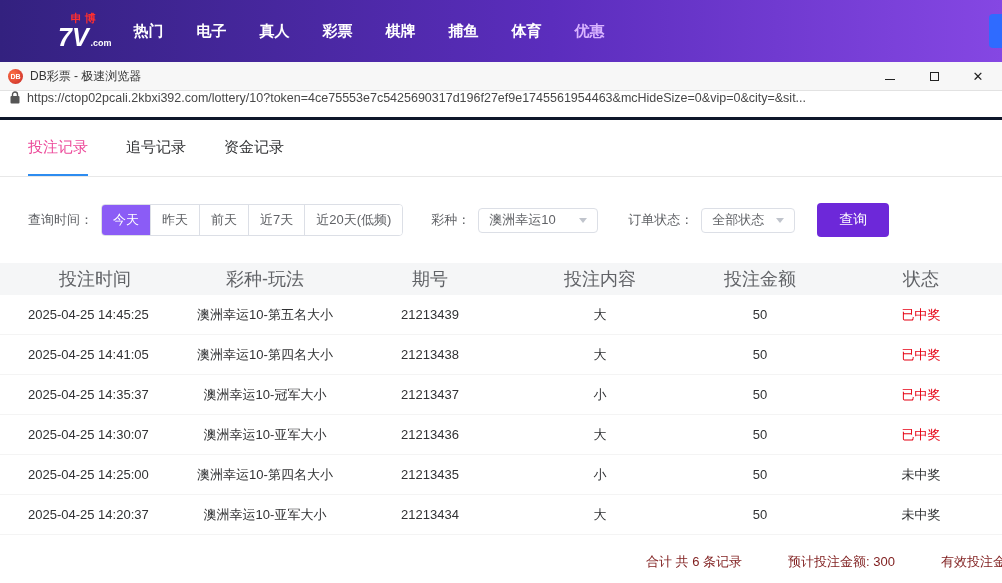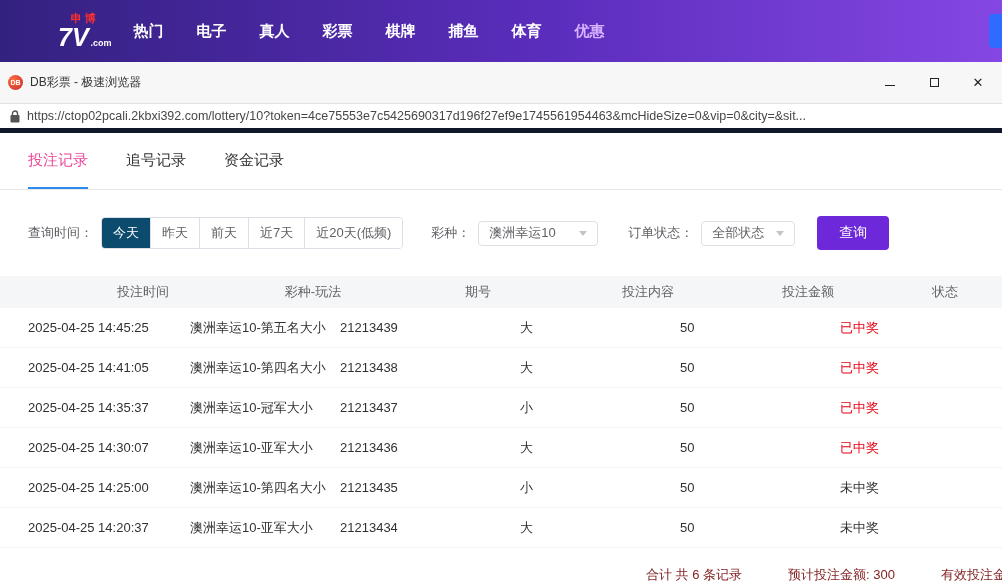--- a/index.html
+++ b/index.html
@@ -13,70 +13,70 @@
   .logo-top { color:#ff2f2f; font-size:11px; font-weight:bold; letter-spacing:3px; line-height:1.1; }
   .logo-main { color:#fff; font-size:25px; font-weight:bold; font-style:italic; line-height:1; display:flex; align-items:flex-end; }
   .logo-suffix { font-size:9px; font-style:normal; margin-left:2px; padding-bottom:2px; }
   .nav-items { display:flex; margin-left:22px; gap:33px; }
   .nav-item { color:#fff; font-size:15px; font-weight:bold; cursor:pointer; white-space:nowrap; }
   .nav-item.highlight { color:#d8b3ff; }
   .side-widget { position:absolute; right:0; top:14px; width:13px; height:34px;
     background:#2f6bff; border-radius:4px 0 0 4px; cursor:pointer; }
 
   
-  .titlebar { height:42px; background:#f7f7f7; border-bottom:1px solid #e2e2e2;
+  .titlebar { height:29px; background:#f7f7f7; border-bottom:1px solid #e2e2e2;
     display:flex; align-items:center; padding:0 8px; }
   .favicon { width:15px; height:15px; border-radius:50%;
     background:radial-gradient(circle at 35% 35%, #ff7043, #c62828);
     display:flex; align-items:center; justify-content:center;
     color:#fff; font-size:7px; font-weight:bold; margin-right:7px; flex:0 0 auto; }
   .wtitle { font-size:12px; color:#333; flex:1; }
   .win-controls { display:flex; align-items:center; gap:28px; padding-right:8px; }
   .win-btn { width:16px; height:16px; display:flex; align-items:center; justify-content:center; cursor:pointer; }
   .ic-min { width:10px; height:1px; background:#222; margin-top:6px; }
   .ic-max { width:9px; height:9px; border:1px solid #222; }
   .ic-close { font-size:13px; color:#222; line-height:1; }
 
   
-  .urlbar { height:29px; background:#fff; border-bottom:5px solid #0f172a;
-    display:flex; align-items:center; padding:0 10px; cursor:text; }
+  .urlbar { height:29px; background:#fff; border-bottom:3px solid #0f172a;
+    display:flex; align-items:flex-start; padding:0 10px; cursor:text; }
   .lock { margin-right:7px; flex:0 0 auto; }
   .url { font-size:12.5px; color:#474747; white-space:nowrap; overflow:hidden; }
 
   
   .tabs { display:flex; gap:38px; padding-left:28px; height:57px; border-bottom:1px solid #e8e8e8; }
   .tab { height:100%; display:flex; align-items:center; font-size:15px; color:#303133;
     border-bottom:2px solid transparent; cursor:pointer; }
   .tab.active { color:#ec4899; border-bottom-color:#2d8cf0; }
 
   
   .filters { display:flex; align-items:center; padding:26px 0 0 28px; }
   .flabel { font-size:13px; color:#606266; margin-right:8px; white-space:nowrap; }
   .btn-group { display:inline-flex; border:1px solid #dcdfe6; border-radius:4px; overflow:hidden; margin-right:28px; }
   .tbtn { padding:0 11px; height:30px; line-height:30px; font-size:13px; color:#606266;
     background:#fff; border:none; border-left:1px solid #dcdfe6; cursor:pointer; white-space:nowrap;
     font-family:inherit; }
   .tbtn:first-child { border-left:none; }
-  .tbtn.active { background:#0c4a6e; color:#fff; }
+  .tbtn.active { background:#8b5cf6; color:#fff; }
   .select { width:120px; height:25px; border:1px solid #dcdfe6; border-radius:4px;
     display:flex; align-items:center; justify-content:space-between; padding:0 10px;
     font-size:13px; color:#606266; cursor:pointer; margin-right:30px; background:#fff; }
   .select.small { width:94px; margin-right:22px; }
   .caret { width:0; height:0; border-left:4px solid transparent; border-right:4px solid transparent;
     border-top:5px solid #c0c4cc; }
   .query-btn { width:72px; height:34px; background:#6d28d9; color:#fff; border:none;
     border-radius:4px; font-size:14px; cursor:pointer; font-family:inherit; }
 
   
   .table { margin-top:26px; }
   .thead, .trow { display:grid; grid-template-columns:190px 150px 180px 160px 160px 1fr; align-items:center; }
-  .thead { height:32px; background:#f5f6f7; font-size:13px; color:#606266;padding-left:48px; }
+  .thead { height:32px; background:#f5f6f7; font-size:18px; color:#606266; }
   .th { text-align:center; }
   .trow { height:40px; font-size:13px; color:#303133; border-bottom:1px solid #f4f4f4; }
-  .td { text-align:left; }
+  .td { text-align:center; }
   .td.time { text-align:left; padding-left:28px; }
   .td.status-won { color:#e60012; }
   .td.status-lost { color:#303133; }
 
   
   .tfoot { display:flex; justify-content:flex-end; gap:46px; padding-top:18px;
     font-size:13px; color:#7f1d1d; white-space:nowrap; overflow:hidden; }
   .tfoot span:last-child { margin-right:-4px; }
 </style>
 </head>

